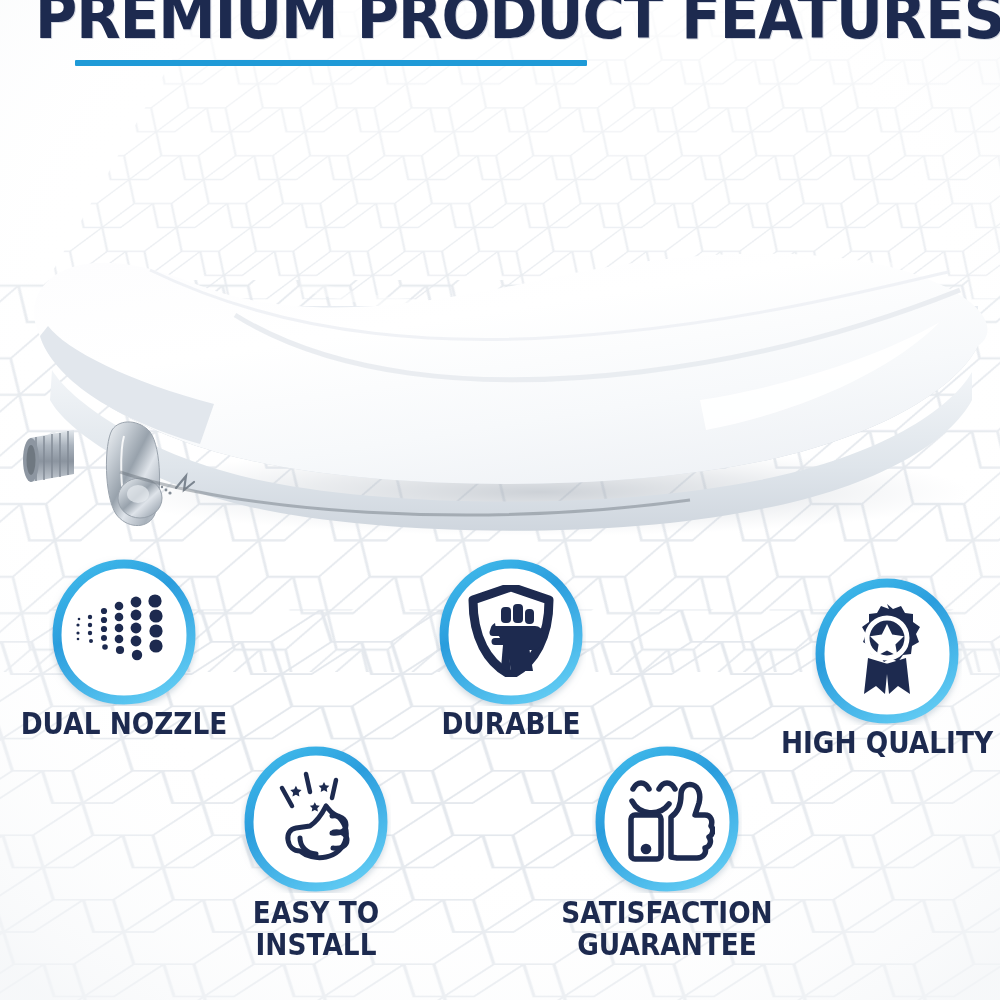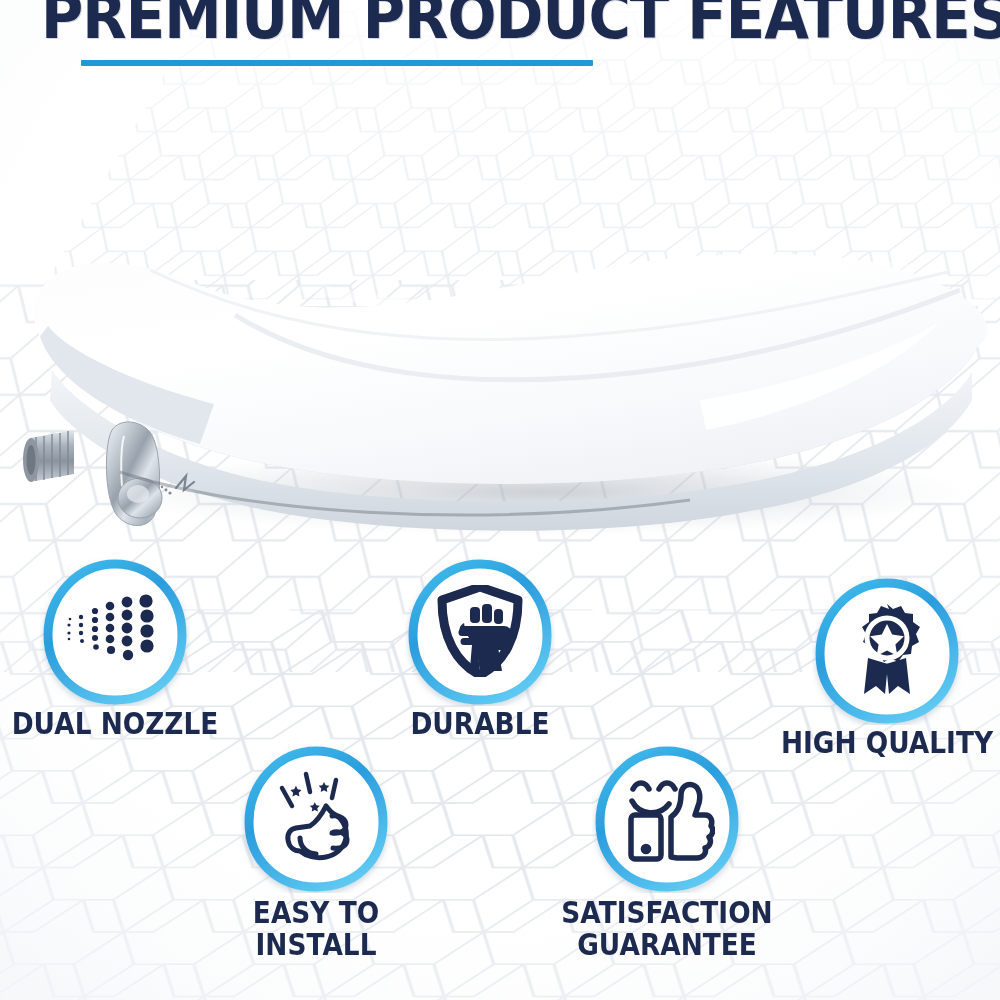--- a/index.html
+++ b/index.html
@@ -14,21 +14,20 @@
   
   #bg-tiles {
     position:absolute; left:0; top:0; width:1000px; height:1000px;
     z-index:0;
   }
 
   
   #header {
     position:absolute; left:0; top:0; width:884px; height:80px;
     z-index:5;
-    margin-left:6px;
   }
   #title {
     position:absolute;
     left:0; top:-14px; width:1000px;
     text-align:center;
     font-family:"DejaVu Sans", sans-serif;
     font-weight:bold;
     font-size:62px;
     letter-spacing:-1px;
     color:#1d2a4f;
@@ -79,22 +78,22 @@
     line-height:1.08;
     letter-spacing:0px;
     color:#1d2a4f;
     transform:scaleX(0.88);
     white-space:pre-line;
   }
   .badge-label.row1 { top:152px; }
   .badge-label.row2 { top:154px; }
 
   
-  #badge-dual-nozzle     { left:40px;  top:556px; }
-  #badge-durable         { left:405px; top:556px; }
+  #badge-dual-nozzle     { left:49px;  top:556px; }
+  #badge-durable         { left:436px; top:556px; }
   #badge-high-quality    { left:812px; top:575px; }
   #badge-easy-install    { left:241px; top:743px; }
   #badge-satisfaction    { left:592px; top:743px; }
 </style>
 </head>
 <body>
 
 <svg id="bg-tiles" viewBox="0 0 1000 1000" xmlns="http://www.w3.org/2000/svg">
   <defs>
     <pattern id="hexPat" width="120" height="104" patternUnits="userSpaceOnUse">

